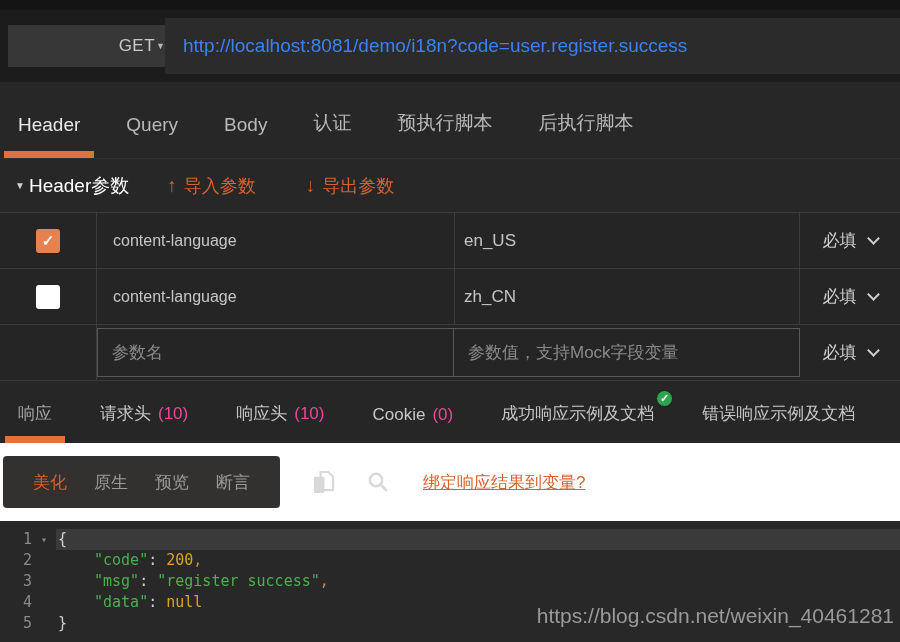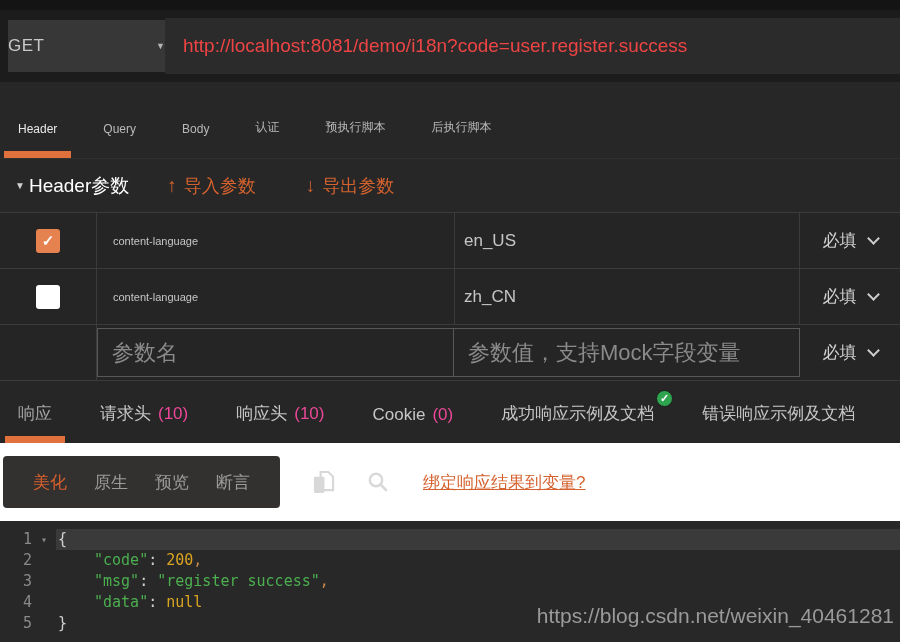--- a/index.html
+++ b/index.html
@@ -6,58 +6,58 @@
   html,body { background:#101010; }
   .app {
     width:900px; height:642px; position:relative; overflow:hidden;
     background:#242424; font-family:"Liberation Sans", sans-serif;
     color:#c9c9c9;
   }
   
   .top-strip { height:10px; background:#141414; }
   .url-section { height:72px; background:#1c1c1c; display:flex; align-items:center; }
   .method-box {
-    margin-left:8px; width:157px; height:52px; background:#373737;
-    display:flex; align-items:center; justify-content:space-between; gap:1px; cursor:pointer;
+    margin-left:8px; width:157px; height:42px; background:#373737;
+    display:flex; align-items:center; justify-content:flex-end; gap:1px; cursor:pointer;
   }
   .method-label { color:#c9c9c9; font-size:17px; letter-spacing:0.5px; }
   .method-caret { color:#b5b5b5; font-size:9px; }
   .url-field {
     flex:1; height:56px; background:#2b2b2b; display:flex; align-items:center;
-    padding-left:18px; color:#ef4444; font-size:19px; white-space:nowrap; overflow:hidden;
+    padding-left:18px; color:#3b82f6; font-size:19px; white-space:nowrap; overflow:hidden;
   }
   
   .req-tabs { height:76px; background:#272727; display:flex; align-items:flex-end; padding-left:13px; }
-  .req-tab { position:relative; padding:0 5px 22px 5px; margin-right:36px; color:#b9b9b9; font-size:12px; cursor:pointer; }
+  .req-tab { position:relative; padding:0 5px 22px 5px; margin-right:36px; color:#b9b9b9; font-size:19px; cursor:pointer; }
   .req-tab.active { color:#e8e8e8; }
   .req-tab.active::after {
     content:""; position:absolute; left:-9px; right:-9px; bottom:0; height:7px; background:#E0703C;
   }
   
   .params-header { height:54px; background:#272727; display:flex; align-items:center; border-top:1px solid #303030; }
   .collapse-tri { color:#cfcfcf; font-size:10px; margin-left:15px; }
   .params-title { color:#ffffff; font-size:19px; margin-left:4px; }
   .param-btn { display:flex; align-items:center; gap:7px; color:#D4622E; font-size:18px; cursor:pointer; }
   .param-btn.import { margin-left:38px; }
   .param-btn.export { margin-left:50px; }
   .arrow-glyph { font-weight:bold; font-size:19px; }
   
   .params-table { background:#252525; border-top:1px solid #3b3b3b; }
   .p-row { display:flex; height:56px; border-bottom:1px solid #3b3b3b; align-items:stretch; background:#252525; }
   .cell { display:flex; align-items:center; }
   .cell-cb { width:97px; justify-content:center; border-right:1px solid #3b3b3b; }
-  .cell-name { width:358px; padding-left:16px; border-right:1px solid #3b3b3b; font-size:11px; color:#c6c6c6;text-align:right; }
+  .cell-name { width:358px; padding-left:16px; border-right:1px solid #3b3b3b; font-size:16px; color:#c6c6c6;text-align:right; }
   .cell-val { flex:1; padding-left:9px; border-right:1px solid #3b3b3b; font-size:17px; color:#c6c6c6; }
   .cell-req { width:100px; justify-content:center; gap:12px; font-size:17px; color:#d0d0d0; cursor:pointer; }
   .chev { width:9px; height:9px; border-right:2px solid #cfcfcf; border-bottom:2px solid #cfcfcf; transform:rotate(45deg); margin-top:-5px; }
   .checkbox { width:24px; height:24px; border-radius:3px; display:flex; align-items:center; justify-content:center; cursor:pointer; }
   .checkbox.checked { background:#E5824F; color:#fff; font-size:15px; font-weight:bold; }
   .checkbox.unchecked { background:#ffffff; }
   .input-combo { flex:1; display:flex; margin:3px 0; border:1px solid #585858; }
-  .input-box { display:flex; align-items:center; padding-left:14px; font-size:22px; color:#8a8a8a; }
+  .input-box { display:flex; align-items:center; padding-left:14px; font-size:17px; color:#8a8a8a; }
   .input-box.name { width:356px; border-right:1px solid #585858; }
   .input-box.value { flex:1; }
   
   .resp-tabs { height:62px; background:#262626; display:flex; align-items:flex-end; padding-left:15px; overflow:hidden; }
   .resp-tab { position:relative; padding:0 3px 18px 3px; margin-right:42px; font-size:17px; color:#c6c6c6; white-space:nowrap; cursor:pointer; }
   .resp-tab.active { color:#a3a3a3;text-align:center; }
   .resp-tab.active::after { content:""; position:absolute; left:-10px; right:-10px; bottom:0; height:7px; background:#E0703C; }
   .rt-count { color:#ec4899; margin-left:7px; }
   .rt-badge {
     position:absolute; top:-12px; right:-16px; width:17px; height:17px; border-radius:50%;

